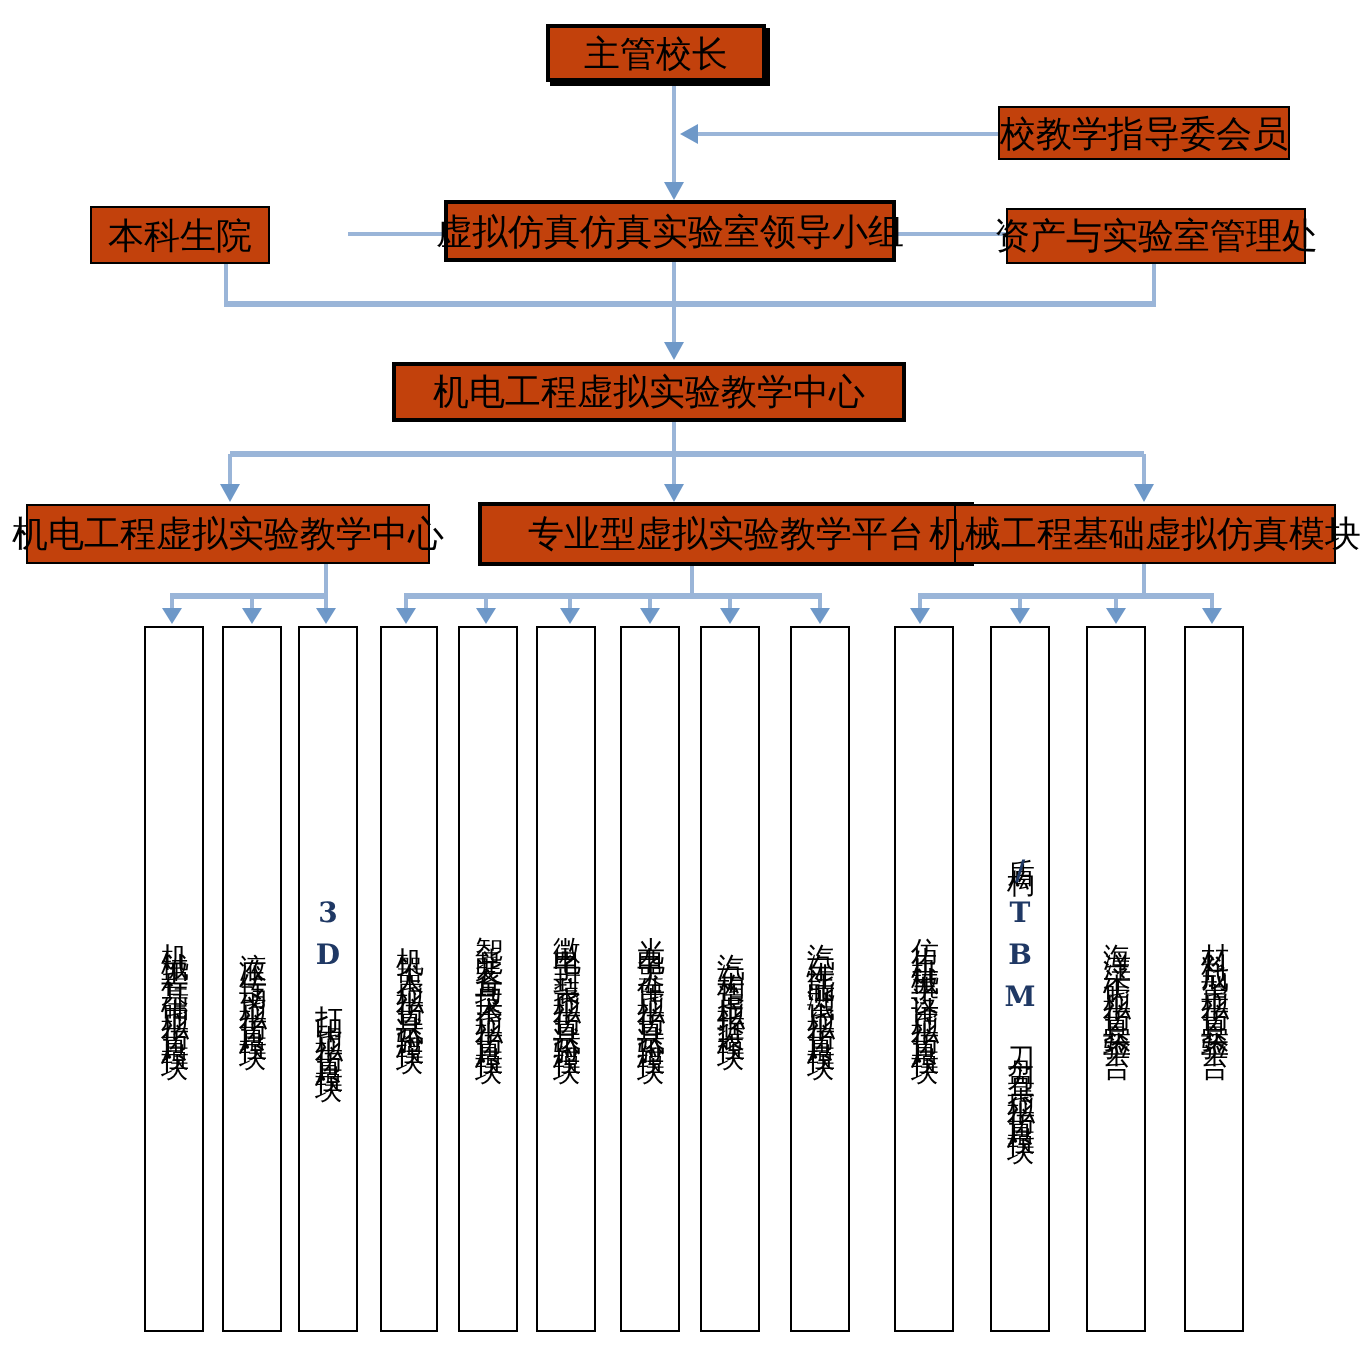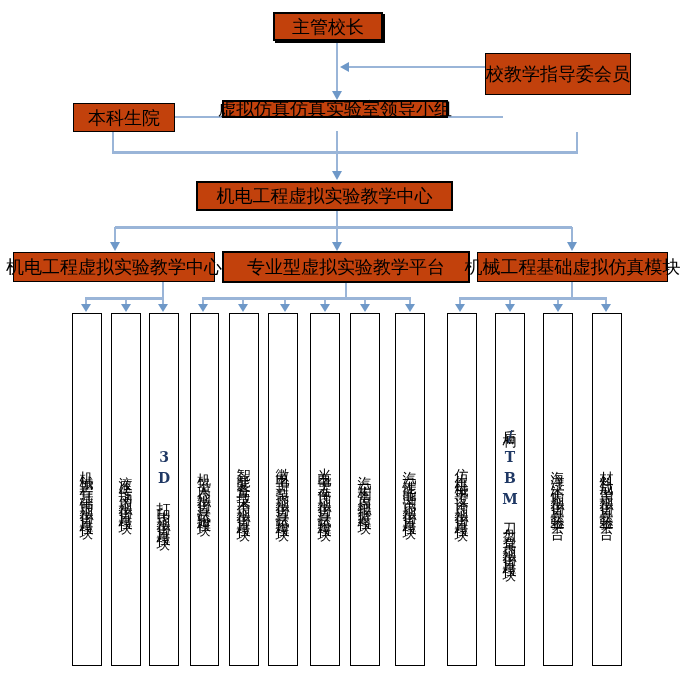--- a/index.html
+++ b/index.html
@@ -116,41 +116,44 @@
       <polygon points="505,304 515,304 510,312"></polygon>
       <polygon points="553,304 563,304 558,312"></polygon>
       <polygon points="601,304 611,304 606,312"></polygon>
     </g>
   </svg>
 
   <div class="node shadowed" style="left:273px;top:12px;width:110px;height:29px">
     <span>主管校长</span>
   </div>
 
-  <div class="node" style="left:485px;top:53px;width:146px;height:42px">
+  <div class="node" style="left:499px;top:53px;width:146px;height:27px">
     <span>校教学指导委会员</span>
   </div>
 
-  <div class="node" style="left:73px;top:103px;width:102px;height:29px">
+  <div class="node" style="left:45px;top:103px;width:90px;height:29px">
     <span>本科生院</span>
   </div>
 
-  <div class="node bold" style="left:222px;top:100px;width:226px;height:18px">
+  <div class="node bold" style="left:222px;top:100px;width:226px;height:31px">
     <span>虚拟仿真仿真实验室领导小组</span>
   </div>
 
+  <div class="node" style="left:503px;top:104px;width:150px;height:28px">
+    <span>资产与实验室管理处</span>
+  </div>
 
   <div class="node bold" style="left:196px;top:181px;width:257px;height:30px">
     <span>机电工程虚拟实验教学中心</span>
   </div>
 
   <div class="node" style="left:13px;top:252px;width:202px;height:30px">
     <span>机电工程虚拟实验教学中心</span>
   </div>
-  <div class="node bold" style="left:222px;top:251px;width:248px;height:32px">
+  <div class="node bold" style="left:239px;top:251px;width:248px;height:32px">
     <span>专业型虚拟实验教学平台</span>
   </div>
   <div class="node" style="left:477px;top:252px;width:191px;height:30px">
     <span>机械工程基础虚拟仿真模块</span>
   </div>
 
   <div class="vcol" style="left:72px;width:30px">
     <span class="vtext">机械工程基础虚拟仿真模块</span>
   </div>
   <div class="vcol" style="left:111px;width:30px">

